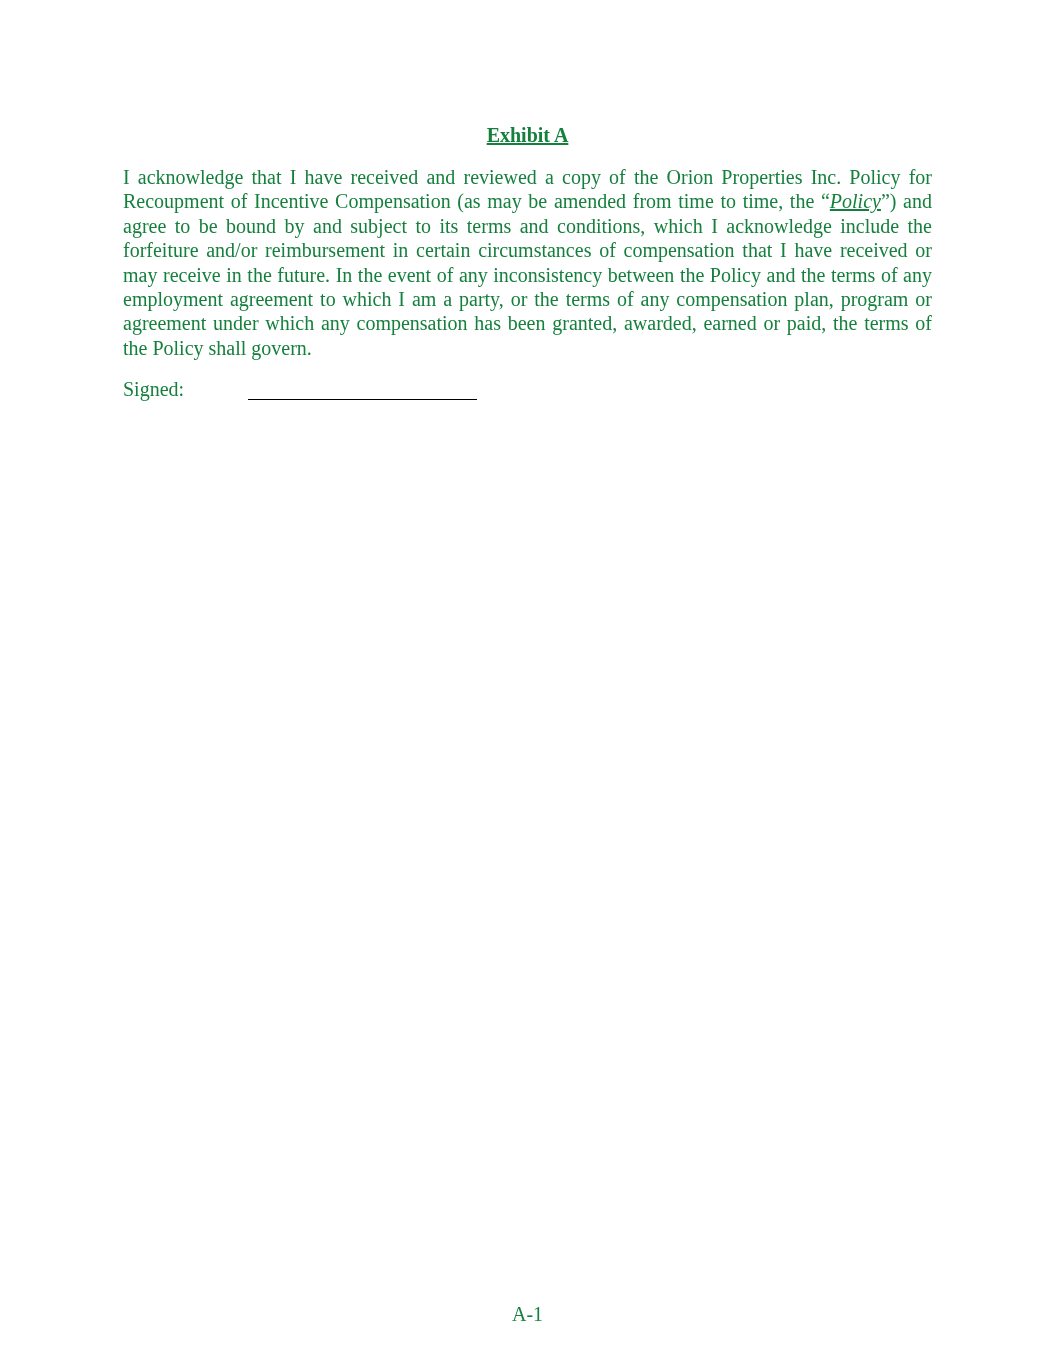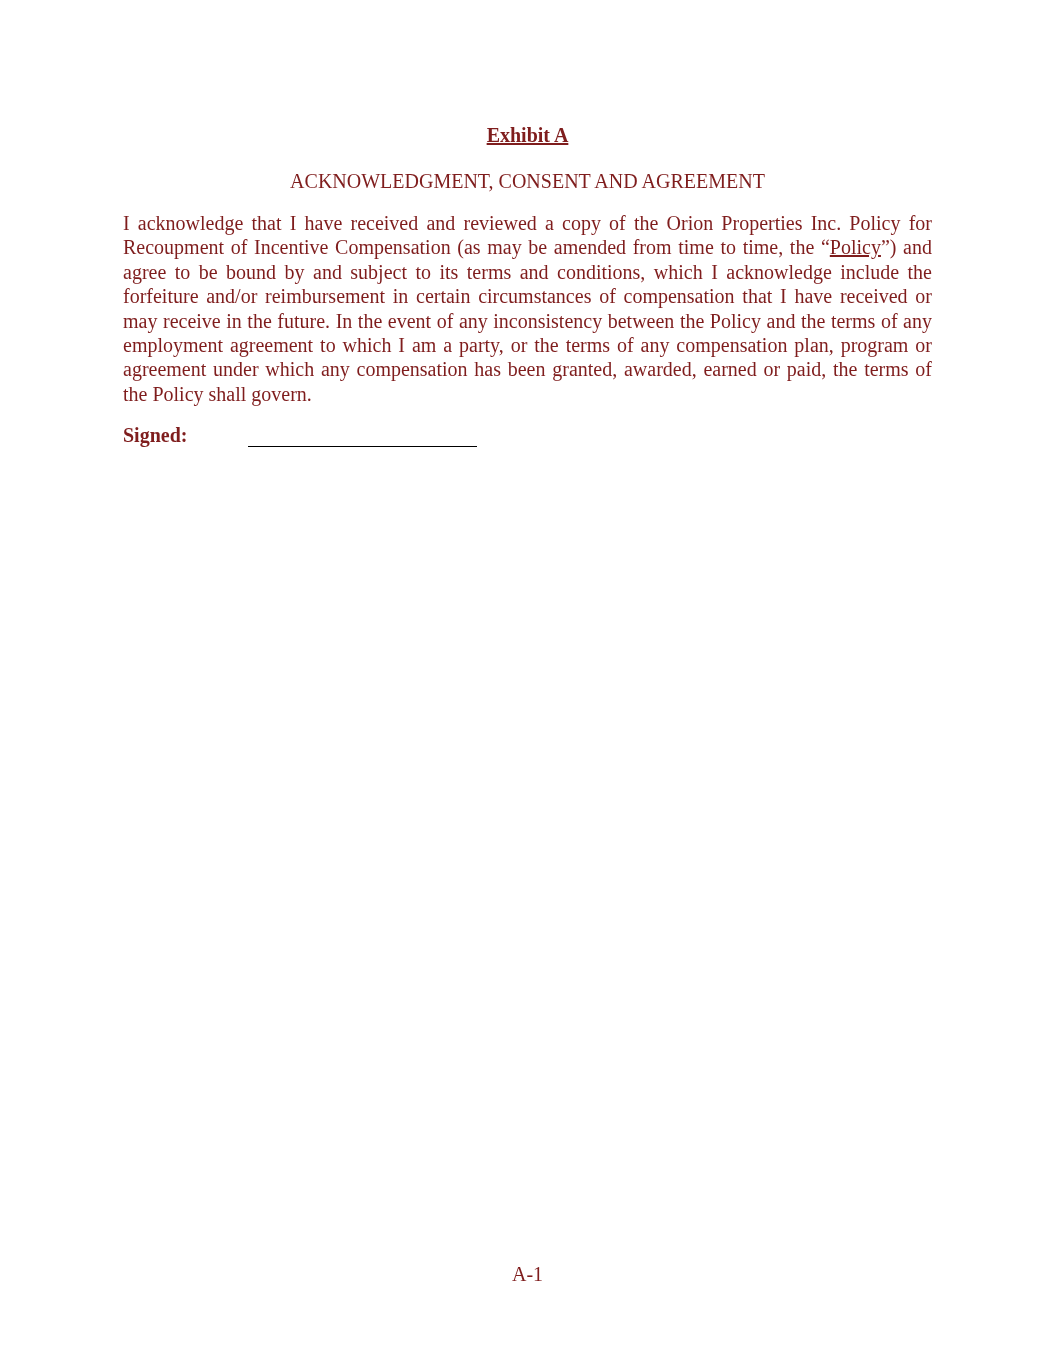--- a/index.html
+++ b/index.html
@@ -9,21 +9,21 @@
   }
   .page {
     position: relative;
     width: 1055px;
     height: 1365px;
     background: #ffffff;
     box-sizing: border-box;
     padding: 122px 123px 0 123px;
     font-family: "Liberation Serif", "DejaVu Serif", serif;
     font-size: 20px;
-    color: #7f1d1d;
+    color: #15803d;
   }
   .exhibit-title {
     text-align: center;
     font-weight: bold;
     line-height: 26px;
   }
   .exhibit-title .u {
     text-decoration: underline;
   }
   .doc-heading {
@@ -31,57 +31,56 @@
     margin-top: 20px;
     line-height: 26px;
   }
   .body-paragraph {
     margin-top: 17px;
     line-height: 24.4px;
     text-align: justify;
   }
   .policy-term {
     text-decoration: underline;
+    font-style: italic;
   }
   .signatures {
     margin-top: 17px;
   }
   .sig-row {
     display: flex;
-    align-items: flex-end;
+    align-items: flex-start;
     height: 24px;
     margin-bottom: 21px;
-    font-weight: bold;
   }
   .sig-label {
     width: 125px;
     line-height: 24px;
   }
   .sig-line {
     width: 229px;
     border-bottom: 1px solid #000000;
     height: 22px;
   }
   .page-number {
     position: absolute;
-    top: 1261px;
+    top: 1301px;
     left: 0;
     width: 100%;
     text-align: center;
     line-height: 26px;
   }
 </style>
 </head>
 <body>
 
 <div class="page">
 
   <div class="exhibit-title"><span class="u">Exhibit A</span></div>
 
-  <div class="doc-heading">ACKNOWLEDGMENT, CONSENT AND AGREEMENT</div>
 
   <div class="body-paragraph"><span>I acknowledge that I have received and reviewed a copy of the Orion Properties Inc. Policy for Recoupment of Incentive Compensation (as may be amended from time to time, the “</span><span class="policy-term">Policy</span><span>”) and agree to be bound by and subject to its terms and conditions, which I acknowledge include the forfeiture and/or reimbursement in certain circumstances of compensation that I have received or may receive in the future. In the event of any inconsistency between the Policy and the terms of any employment agreement to which I am a party, or the terms of any compensation plan, program or agreement under which any compensation has been granted, awarded, earned or paid, the terms of the Policy shall govern.</span></div>
 
   <div class="signatures">
     <div class="sig-row">
       <span class="sig-label">Signed:</span>
       <span class="sig-line"></span>
     </div>
   </div>
 

